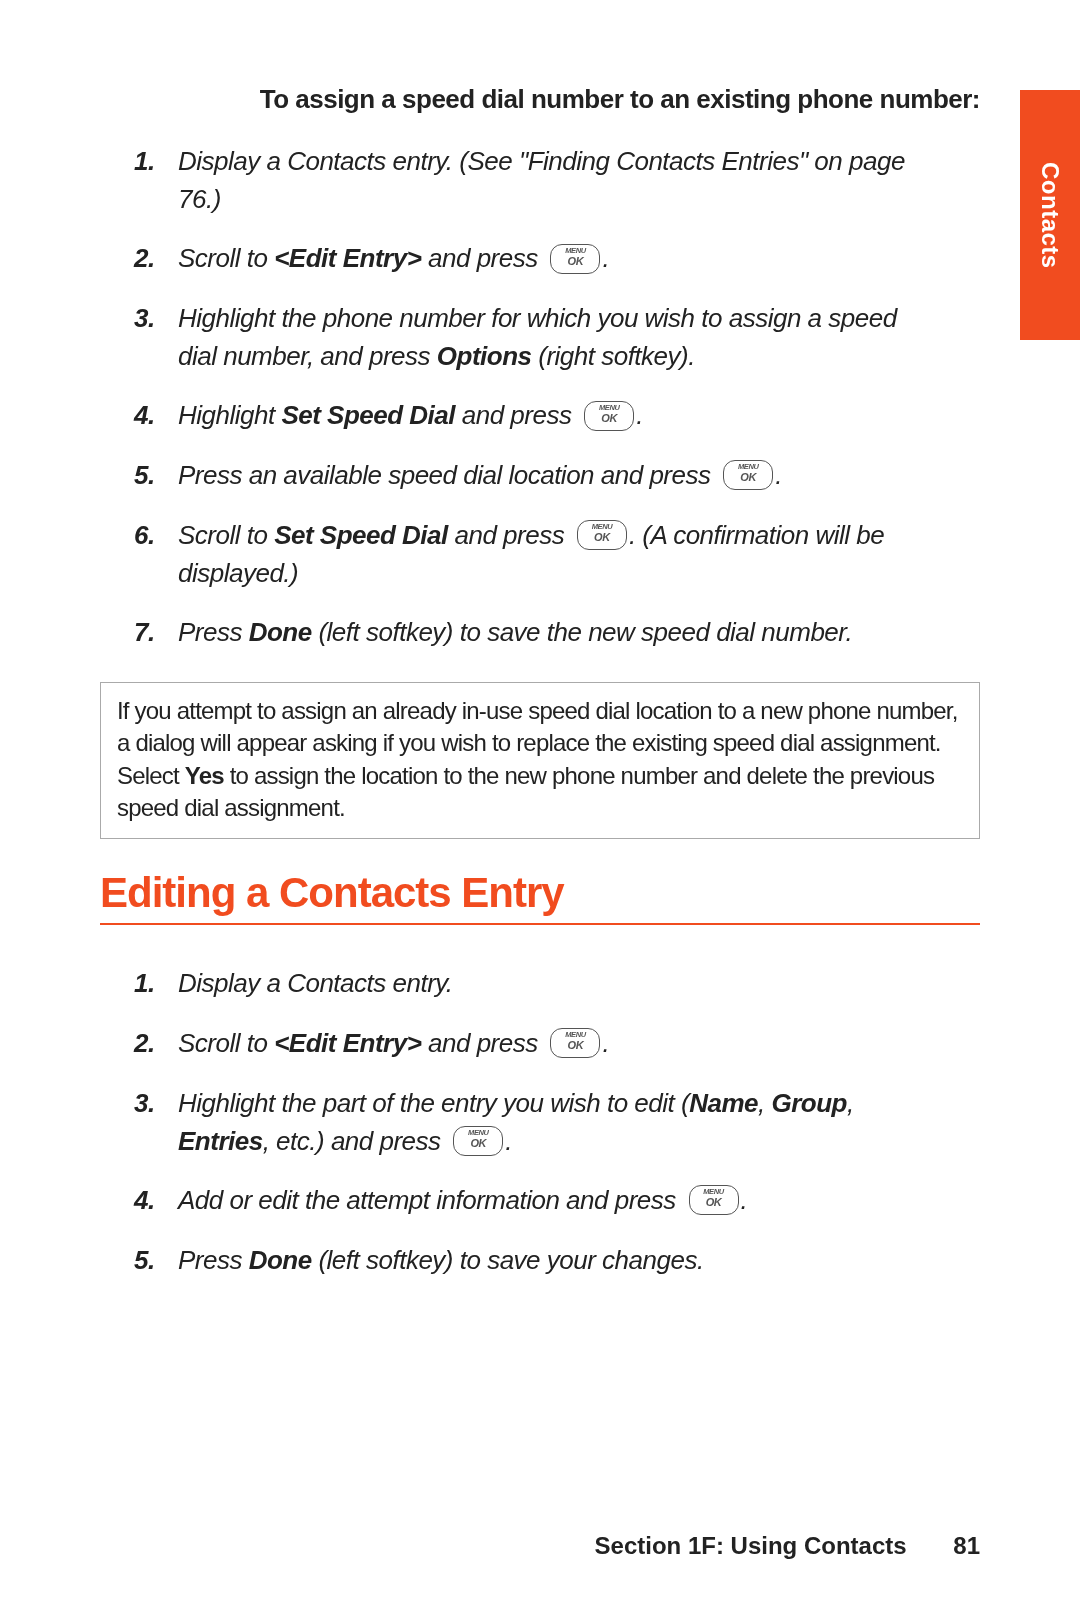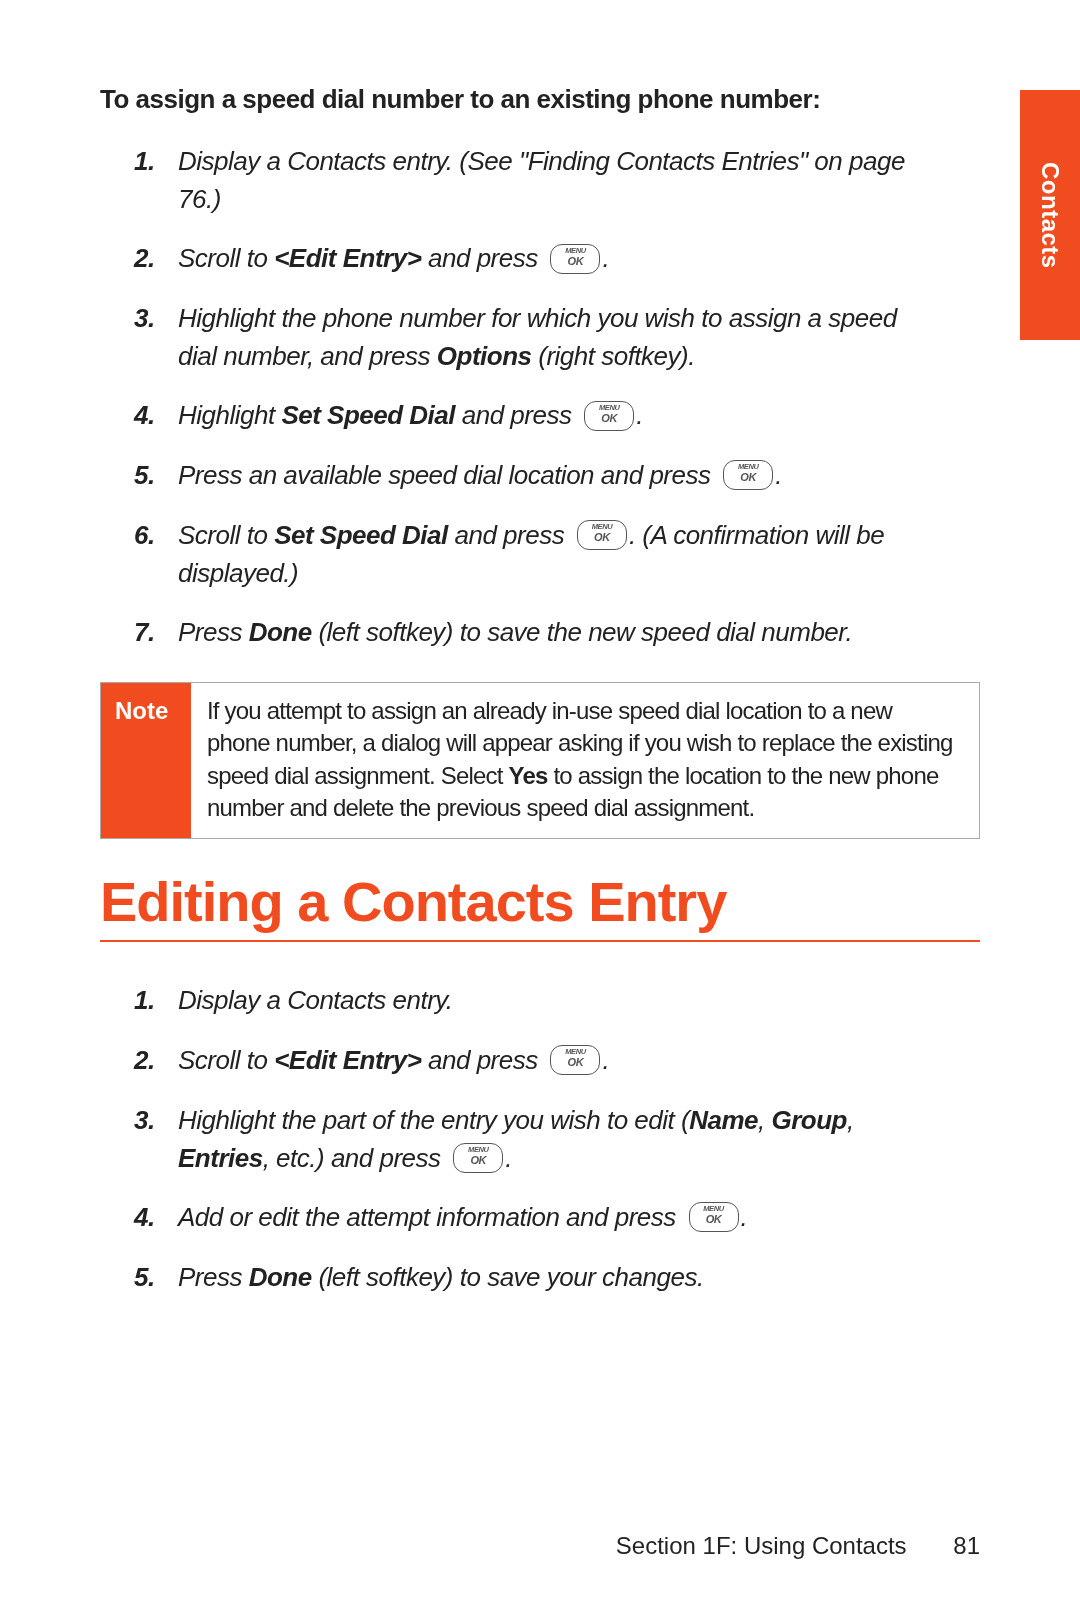--- a/index.html
+++ b/index.html
@@ -1,33 +1,33 @@
 <!DOCTYPE html>
 <html><head>
 <meta charset="utf-8">
 <style>
   * { margin: 0; padding: 0; box-sizing: border-box; }
   html, body { width: 1080px; height: 1620px; background: #fff; font-family: Arial, Helvetica, sans-serif; color: #222; }
   .page { position: relative; width: 1080px; height: 1620px; padding: 80px 100px 60px 100px; }
   .side-tab { position: absolute; top: 90px; right: 0; width: 60px; height: 250px; background: #f14c1f; color: #fff; font-weight: bold; font-size: 24px; display: flex; align-items: center; justify-content: center; }
   .side-tab span { writing-mode: vertical-rl; transform: rotate(0deg); letter-spacing: 0.5px; }
-  .subhead { font-weight: bold; font-size: 26px; letter-spacing: -0.5px; margin: 4px 0 28px 0; }
+  .subhead { font-weight: bold; font-size: 26px; letter-spacing: -0.5px; margin: 4px 0 28px 0; text-align: right; }
   ol.steps { list-style: none; counter-reset: step; margin: 0 0 30px 0; padding-left: 78px; }
   ol.steps > li { counter-increment: step; position: relative; font-size: 26px; line-height: 1.45; letter-spacing: -0.5px; margin-bottom: 22px; padding-right: 40px; font-style: italic; }
   ol.steps > li::before { content: counter(step) "."; position: absolute; left: -44px; font-weight: bold; }
   .b { font-weight: bold; }
   .menu-ok-icon { display: inline-block; vertical-align: middle; width: 50px; height: 30px; border: 1.5px solid #555; border-radius: 12px; position: relative; margin: 0 2px 4px 6px; font-family: Arial, sans-serif; }
   .menu-ok-icon::before { content: "MENU"; position: absolute; top: 1px; left: 50%; transform: translateX(-50%); font-size: 7.5px; font-weight: bold; color: #555; letter-spacing: -0.4px; }
   .menu-ok-icon::after { content: "OK"; position: absolute; bottom: 3px; left: 50%; transform: translateX(-50%); font-size: 11px; font-weight: bold; color: #555; letter-spacing: -0.4px; }
   .note-box { display: flex; border: 1px solid #aaa; margin: 10px 0 30px 0; }
   .note-label { background: #f14c1f; color: #fff; font-weight: bold; font-size: 24px; padding: 14px 14px; width: 90px; flex-shrink: 0; text-align: left; }
   .note-body { padding: 12px 20px 14px 16px; font-size: 24px; line-height: 1.35; letter-spacing: -0.8px; }
-  h2.section-title { color: #f14c1f; font-weight: bold; font-size: 56px; letter-spacing: -1px; margin: 24px 0 6px 0; }
+  h2.section-title { color: #f14c1f; font-weight: bold; font-size: 42px; letter-spacing: -1px; margin: 24px 0 6px 0; }
   .title-rule { border: none; border-top: 2px solid #f14c1f; margin: 0 0 40px 0; }
-  .footer { position: absolute; bottom: 60px; right: 100px; font-size: 24px; font-weight: normal; }
+  .footer { position: absolute; bottom: 60px; right: 100px; font-size: 24px; font-weight: bold; }
   .footer .pnum { display: inline-block; margin-left: 40px; }
 </style>
 </head>
 <body>
 
 <div class="page">
 
   <div class="side-tab">
     <span>Contacts</span>
   </div>
@@ -52,21 +52,20 @@
     </li>
     <li>
       <span>Scroll to </span><span class="b">Set Speed Dial</span><span> and press </span><span class="menu-ok-icon"></span><span>. (A confirmation will be displayed.)</span>
     </li>
     <li>
       <span>Press </span><span class="b">Done</span><span> (left softkey) to save the new speed dial number.</span>
     </li>
   </ol>
 
   <div class="note-box">
-    <div class="note-label">Note</div>
     <div class="note-body">
       <span>If you attempt to assign an already in-use speed dial location to a new phone number, a dialog will appear asking if you wish to replace the existing speed dial assignment. Select </span><span class="b">Yes</span><span> to assign the location to the new phone number and delete the previous speed dial assignment.</span>
     </div>
   </div>
 
   <h2 class="section-title">Editing a Contacts Entry</h2>
   <hr class="title-rule">
 
 
   <ol class="steps">

